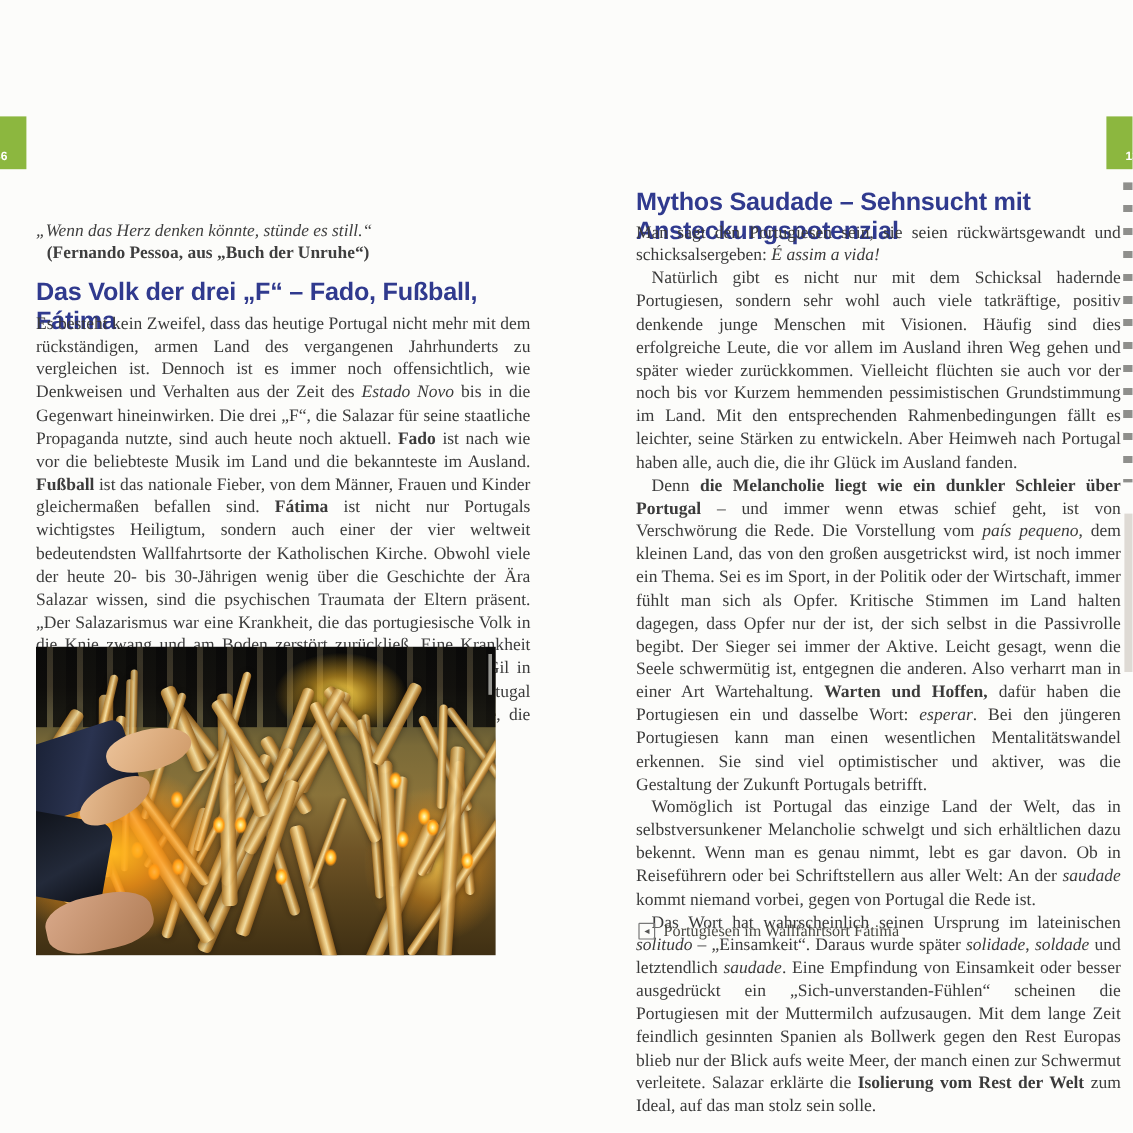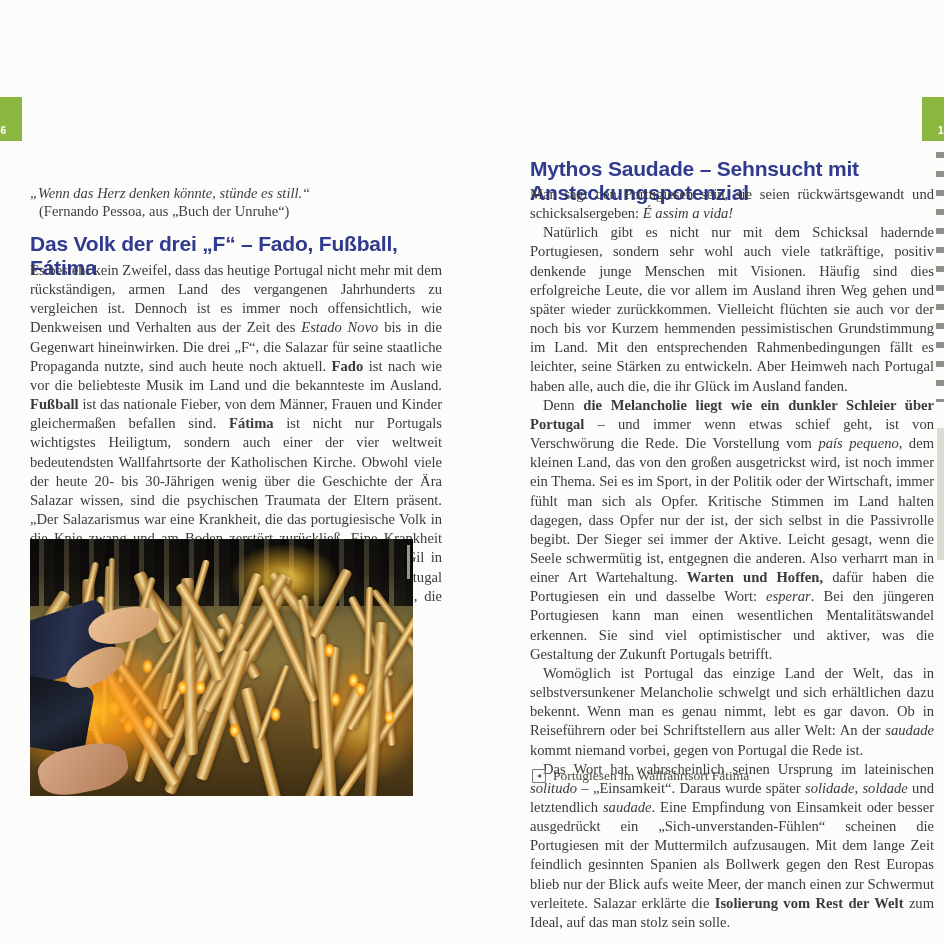--- a/index.html
+++ b/index.html
@@ -23,21 +23,21 @@
   .h1{position:absolute;left:30px;top:146px;width:412px;margin:0;
       font-family:"Liberation Sans",sans-serif;font-weight:700;font-size:23px;
       letter-spacing:-0.3px;color:var(--heading);}
   .h2{position:absolute;margin:0;font-family:Liberation Sans, sans-serif;font-weight:700;
       font-size:21px;letter-spacing:-0.2px;color:var(--heading);}
   .h2-left{left:30px;top:232px;width:412px;}
   .h2-right{left:530px;top:157px;width:404px;}
   
   .quote{position:absolute;left:30px;top:185px;width:412px;font-style:italic;
          font-size:14.5px;line-height:17.5px;color:#3f3f3f;}
-  .quote .q2{padding-left:9px;font-style:normal;}
+  .quote .q2{padding-left:9px;font-style:normal;font-weight:bold;}
   
   .col{position:absolute;font-size:14.6px;line-height:19.15px;text-align:justify;}
   .col p{margin:0;}
   .col p.ind{text-indent:13px;}
   .col span.b{font-weight:bold;}
   .col span.i{font-style:italic;}
   .col-left{left:30px;top:261px;width:412px;}
   .col-right{left:530px;top:185px;width:404px;}
   
   .caption{position:absolute;left:532px;top:768px;display:flex;align-items:center;

